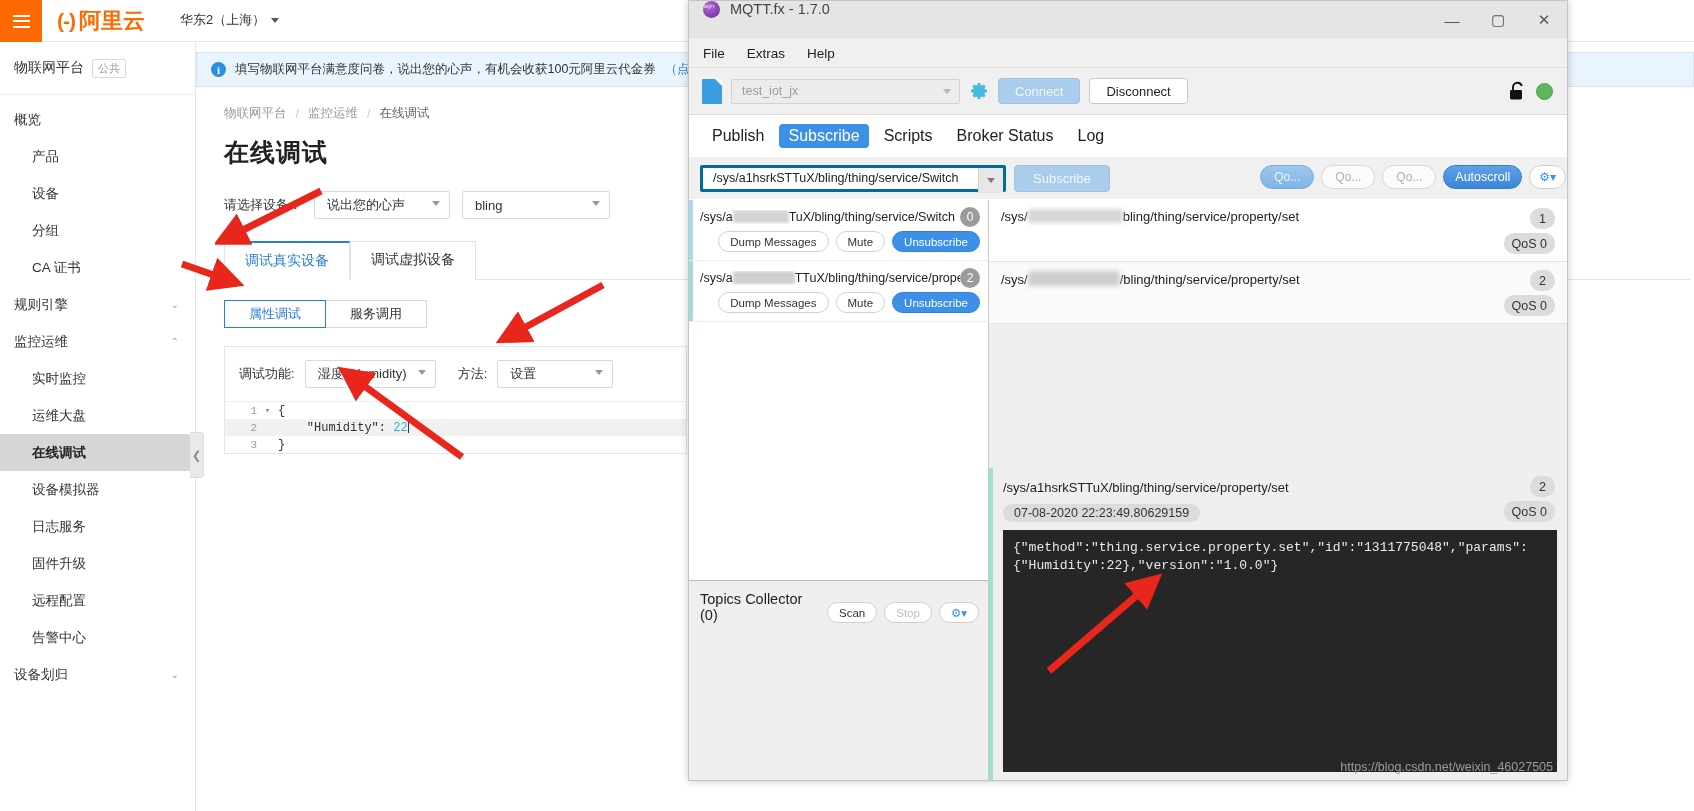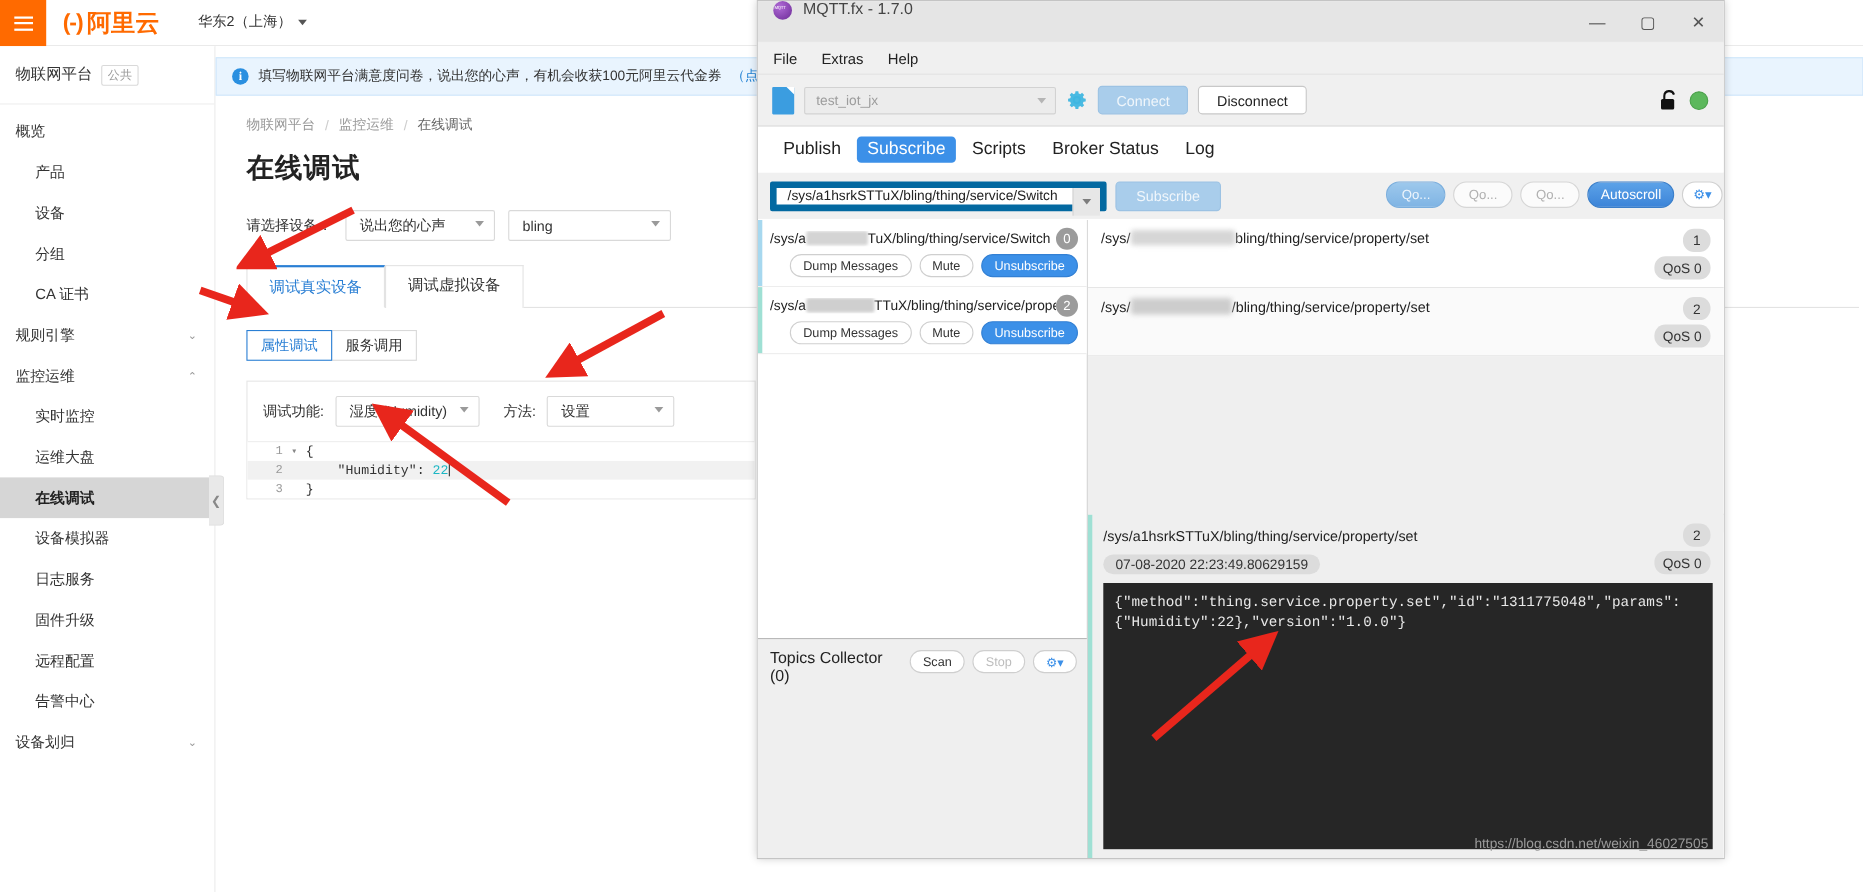--- a/index.html
+++ b/index.html
@@ -69,21 +69,21 @@
   .sel.w1 { width:136px; }
   .sel.w2 { width:148px; }
 
   .tabs2 { margin:22px 0 0 28px; display:flex; border-bottom:1px solid #e3e3e3; width:1466px; }
   .tabs2 .tb { padding:9px 20px 9px 20px; font-size:14px; color:#333; cursor:pointer; border:1px solid transparent; }
   .tabs2 .tb.on { color:#2a7fd4; border-top:2px solid #2a7fd4; border-left:1px solid #e3e3e3; border-right:1px solid #e3e3e3;
      background:#fff; margin-bottom:-1px; border-bottom:1px solid #fff; }
   .tabs2 .tb.off { border:1px solid #e3e3e3; border-bottom:none; background:#fff; margin-bottom:-1px;}
 
   .segs { margin:20px 0 0 28px; display:flex; }
-  .segs .sg { height:28px; padding:0 12px; display:flex; align-items:center; font-size:13px; border:1px solid #d9d9d9;
+  .segs .sg { height:28px; padding:0 24px; display:flex; align-items:center; font-size:13px; border:1px solid #d9d9d9;
      background:#fff; color:#333; cursor:pointer; }
   .segs .sg.on { color:#2a7fd4; border-color:#2a7fd4; position:relative; z-index:2; }
   .segs .sg + .sg { margin-left:-1px; }
 
   .panel { margin:18px 0 0 28px; width:463px; border:1px solid #e6e6e6; background:#fff; }
   .panel .prow { display:flex; align-items:center; gap:10px; padding:13px 0 13px 14px; }
   .panel .prow .lbl { font-size:13px; color:#333; }
   .sel.w3 { width:131px; }
   .sel.w4 { width:116px; }
 
@@ -129,21 +129,21 @@
   .btn-disconnect { height:26px; padding:0 16px; border-radius:4px; background:#fff; color:#222; font-size:13px;
      display:flex; align-items:center; border:1px solid #c8c8c8; cursor:pointer; }
   .lockarea { position:absolute; right:14px; top:13px; display:flex; align-items:center; gap:9px; }
   .dot-green { width:17px; height:17px; border-radius:50%; background:#5cb85c; border:1px solid #4ba14b;}
 
   .mq-tabs { height:42px; background:#fff; display:flex; align-items:center; padding-left:14px; gap:6px; }
   .mq-tabs .t { padding:3px 9px; font-size:16px; color:#222; border-radius:4px; cursor:pointer; }
   .mq-tabs .t.on { background:#3c90e8; color:#fff; }
 
   .subbar { height:42px; background:#f0f0f0; display:flex; align-items:center; padding:0 11px; gap:8px; position:relative; }
-  .topicsel { width:306px; height:27px; background:#fff; border:6px solid #0369a1; border-radius:2px; position:relative;
+  .topicsel { width:306px; height:27px; background:#fff; border:3px solid #0369a1; border-radius:2px; position:relative;
     display:flex; align-items:center; padding-left:10px; font-size:12.5px; color:#222; cursor:pointer; }
   .topicsel .arbox { position:absolute; right:0; top:0; width:25px; height:25px; background:#e7e7e7; border-left:1px solid #d3d3d3;
      display:flex; align-items:center; justify-content:center; }
   .topicsel .arbox i { width:0;height:0;border-left:4px solid transparent;border-right:4px solid transparent;border-top:5px solid #7d7d7d; }
   .btn-sub { height:27px; padding:0 18px; border-radius:4px; background:#a9cdeb; color:#f0f6fb; font-size:13px;
      display:flex; align-items:center; border:1px solid #9cc2e3; cursor:pointer; }
   .pillrow { position:absolute; right:1px; top:8px; display:flex; align-items:flex-start; gap:7px;margin-left:12px; }
   .pill { height:24px; padding:0 13px; border-radius:12px; font-size:12px; display:flex; align-items:center;
      border:1px solid #d6d6d6; background:#fbfbfb; color:#b0b0b0; cursor:pointer;}
   .pill.qsel { background:linear-gradient(#9dc8ec,#7fb4e4); border-color:#7aaedd; color:#eef5fc; }
@@ -168,21 +168,21 @@
   .blurA { display:inline-block; width:56px; height:13px; background:#d4d4d4; border-radius:2px; vertical-align:-2px;
      filter: blur(1.4px); }
   .blurB { display:inline-block; width:62px; height:13px; background:#cfcfcf; border-radius:2px; vertical-align:-2px;
      filter: blur(1.6px); }
   .blurC { display:inline-block; width:95px; height:14px; background:#d6d6d6; border-radius:3px; vertical-align:-2px;
      filter: blur(2.2px); }
   .blurD { display:inline-block; width:92px; height:15px; background:#cdcdcd; border-radius:3px; vertical-align:-2px;
      filter: blur(2.4px); }
 
   .collector { border-top:1px solid #b9b9b9; background:#efefef; height:200px; }
-  .collector .ch { display:flex; align-items:flex-start; padding:10px 9px 0 11px; gap:7px; }
+  .collector .ch { display:flex; align-items:flex-end; padding:10px 9px 0 11px; gap:7px; }
   .collector .ch .ttl { font-size:14.5px; color:#222; }
   .collector .ch .sp { margin-left:auto; display:flex; gap:7px; align-items:center;}
   .mini.dis { color:#bdbdbd; }
 
   .sub-right { flex:1; display:flex; flex-direction:column; background:#fff; }
   .msglist { height:268px; border-bottom:1px solid #c8c8c8; background:#fff; }
   .msgrow { display:flex; align-items:flex-start; padding:8px 12px 7px 12px; border-bottom:1px solid #e4e4e4; background:#fff; }
   .msgrow.alt { background:#fafafa; }
   .msgrow .mt { font-size:13px; color:#222; padding-top:1px; }
   .msgrow .rt { margin-left:auto; text-align:right; display:flex; flex-direction:column; align-items:flex-end; gap:4px; }

